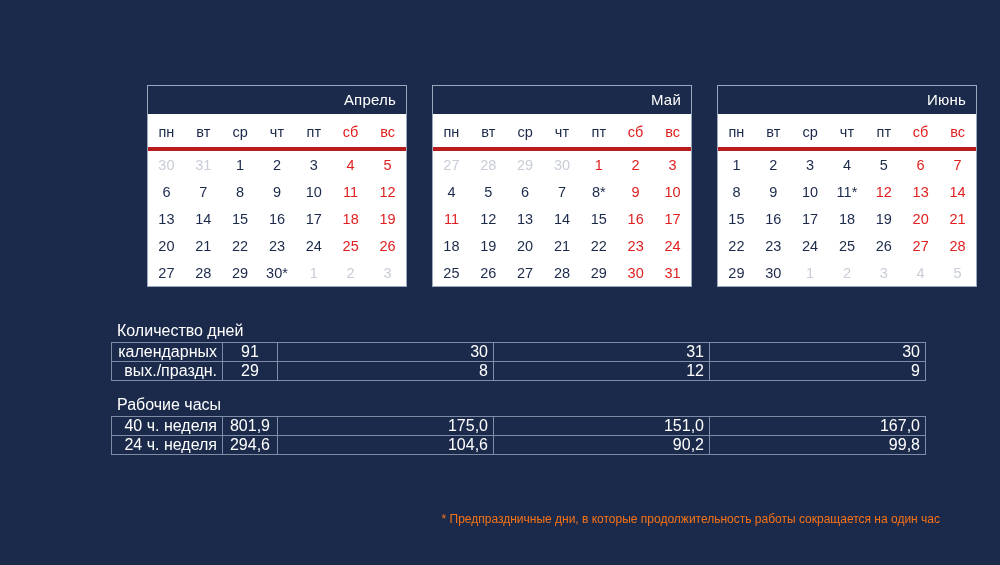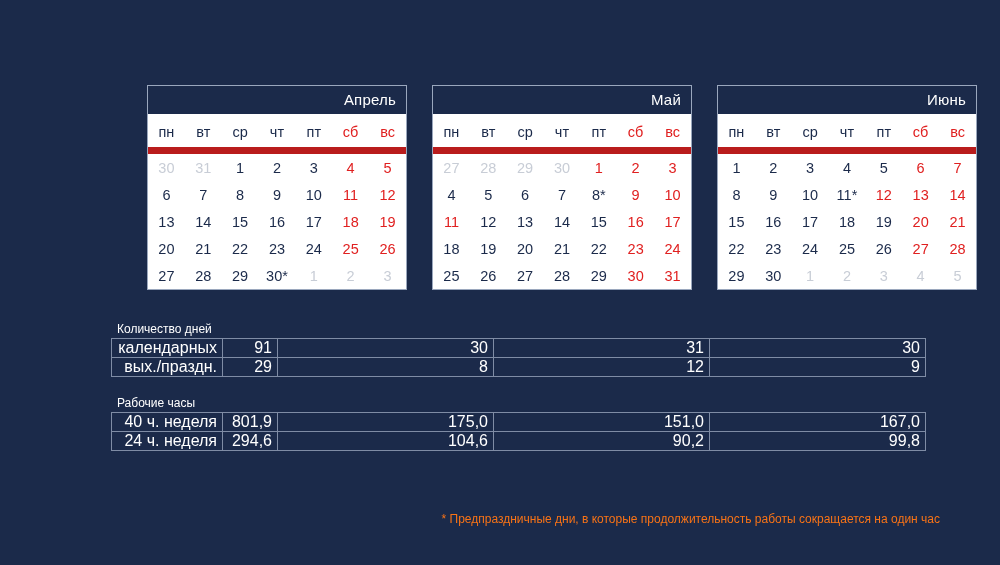--- a/index.html
+++ b/index.html
@@ -59,33 +59,33 @@
   }
   table.cal-grid th.we,
   table.cal-grid td.we,
   table.cal-grid td.hol {
     color: #e02020;
   }
   table.cal-grid td.out {
     color: #c8cdd6;
   }
   .hdr-row th {
-    border-bottom: 7px solid #b91c1c;
+    border-bottom: 4px solid #b91c1c;
     margin-left: 33px;
   }
 
   
   .sect {
     position: absolute;
     left: 111px;
     font-size: 12px;
   }
   .sect-label {
     color: #ffffff;
-    font-size: 12px;
+    font-size: 16px;
     padding-left: 6px;
     margin-bottom: 2px;
   }
   table.data {
     border-collapse: collapse;
     table-layout: fixed;
     background: transparent;
   }
   table.data td {
     border: 1px solid #7f8ca5;
@@ -94,21 +94,21 @@
     color: #ffffff;
     padding: 0 5px;
   }
   td.rowlab {
     width: 100px;
     text-align: right;
     white-space: nowrap;
   }
   td.total {
     width: 44px;
-    text-align: right;
+    text-align: center;
     margin-left: 8px;
   }
   td.mon {
     width: 205px;
     text-align: right;
   }
 
   .footnote {
     position: absolute;
     left: 0;

